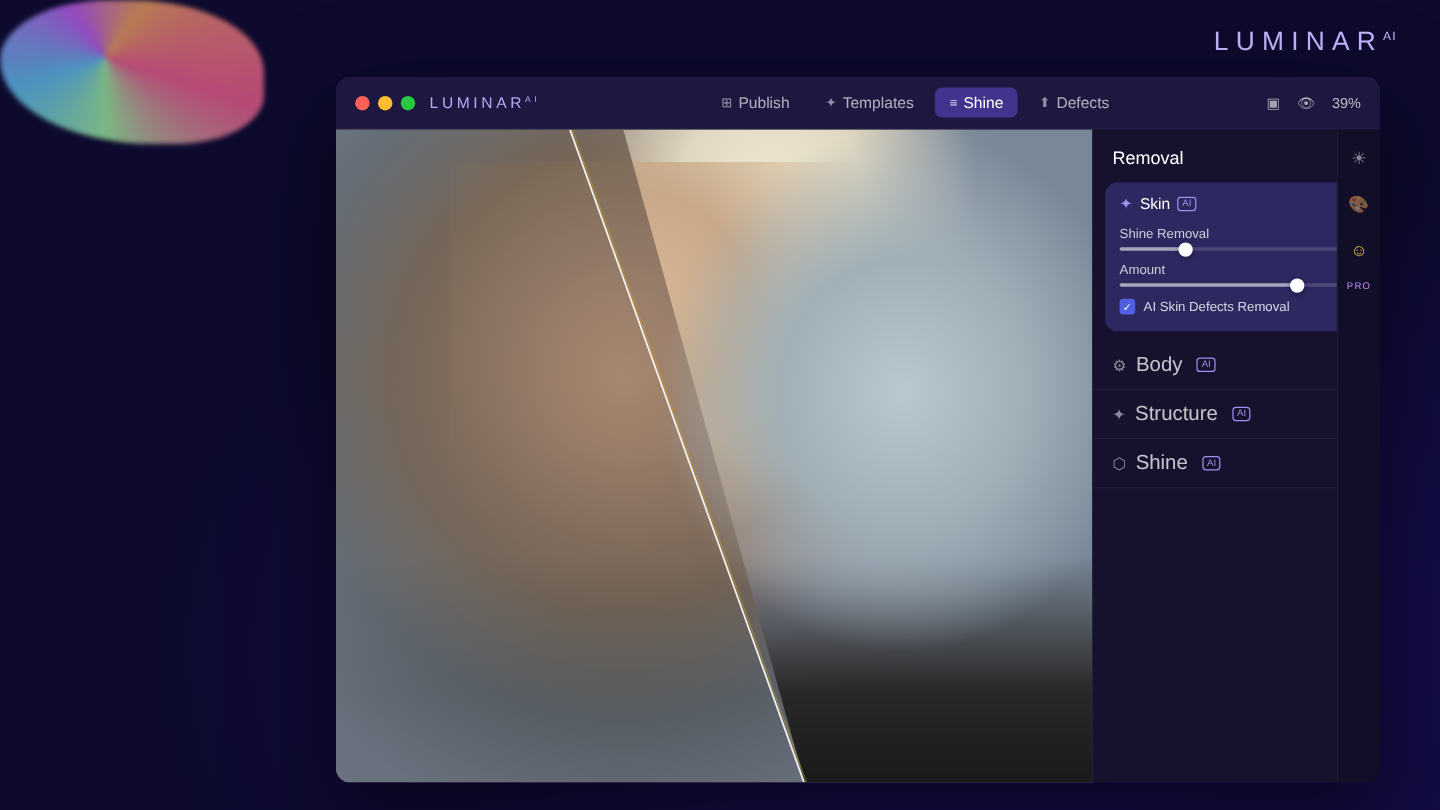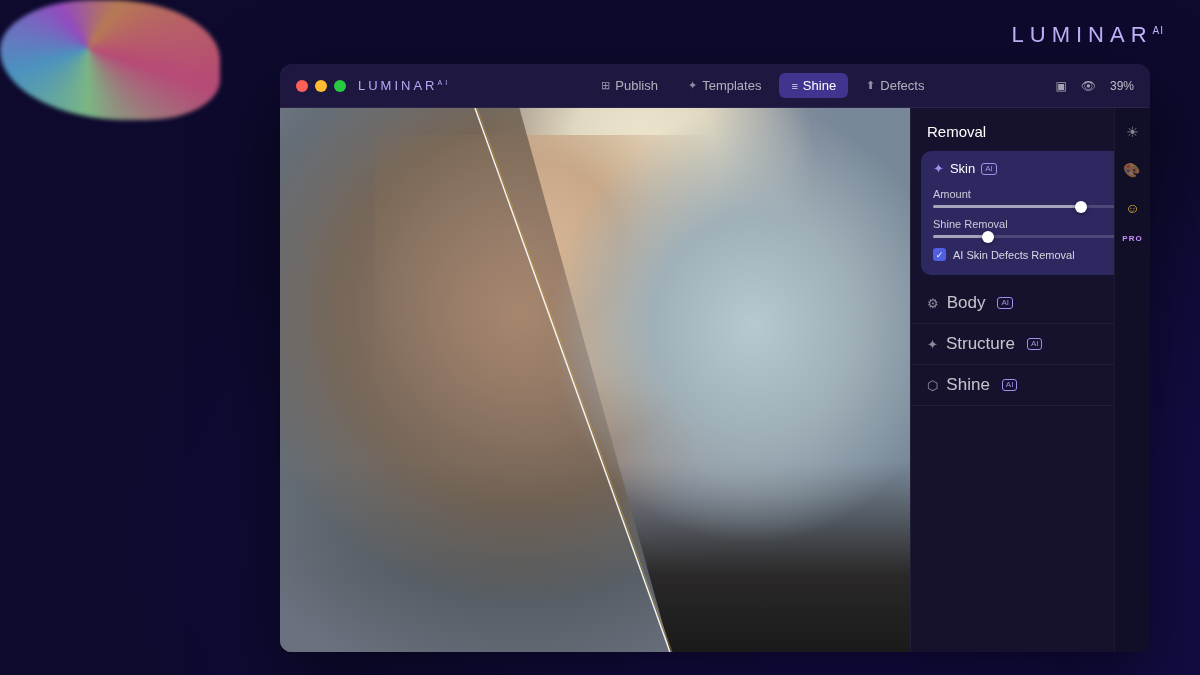--- a/index.html
+++ b/index.html
@@ -204,21 +204,21 @@
       border-radius: 6px;
       color: rgba(255,255,255,0.5);
       font-size: 14px;
       cursor: pointer;
     }
     .tool-icon.active { color: #f0c040; }
 
     .pro-badge {
       color: #c890ff;
       font-size: 8px;
-      font-weight: 700;
+      font-weight: 400;
       letter-spacing: 1px;
       margin-top: 2px;
     }
 
     
     .skin-section {
       margin: 0 10px 8px;
       background: #2d2860;
       border-radius: 10px;
       padding: 10px 12px 14px;
@@ -456,44 +456,44 @@
       <div class="panel-header">
         <span class="panel-title">Removal</span>
         <span class="panel-settings-icon">☀</span>
       </div>
 
       <div class="skin-section">
         <div class="skin-header">
           <span style="font-size:13px;color:#a090f0;">✦</span>
           <span class="skin-title">Skin</span>
           <span class="ai-badge">AI</span>
+        </div>
+
+        <div class="slider-row">
+          <div class="slider-label-row">
+            <span class="slider-label">Shine Removal</span>
+            <span class="slider-value">28</span>
+          </div>
+          <div class="slider-track">
+            <div class="slider-fill" style="width:28%;"></div>
+            <div class="slider-thumb" style="left:28%;"></div>
+          </div>
         </div>
 
         <div class="slider-row">
           <div class="slider-label-row">
             <span class="slider-label">Amount</span>
             <span class="slider-value">76</span>
           </div>
           <div class="slider-track">
             <div class="slider-fill" style="width:76%;"></div>
             <div class="slider-thumb" style="left:76%;"></div>
           </div>
         </div>
 
-        <div class="slider-row">
-          <div class="slider-label-row">
-            <span class="slider-label">Shine Removal</span>
-            <span class="slider-value">28</span>
-          </div>
-          <div class="slider-track">
-            <div class="slider-fill" style="width:28%;"></div>
-            <div class="slider-thumb" style="left:28%;"></div>
-          </div>
-        </div>
-
         <div class="checkbox-row">
           <div class="checkbox-box">✓</div>
           <span class="checkbox-label">AI Skin Defects Removal</span>
         </div>
       </div>
 
       <div class="collapsed-section">
         <span class="section-icon">⚙</span>
         <span class="section-name">Body</span>
         <span class="ai-badge" style="margin-left:4px;">AI</span>

